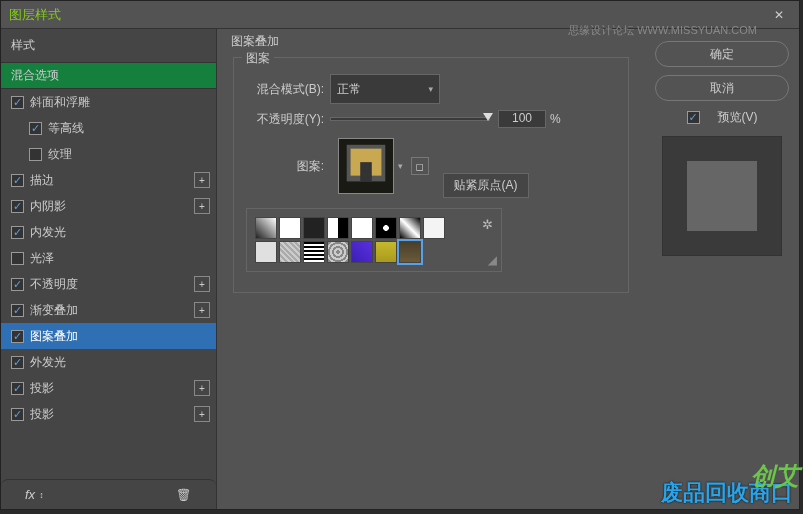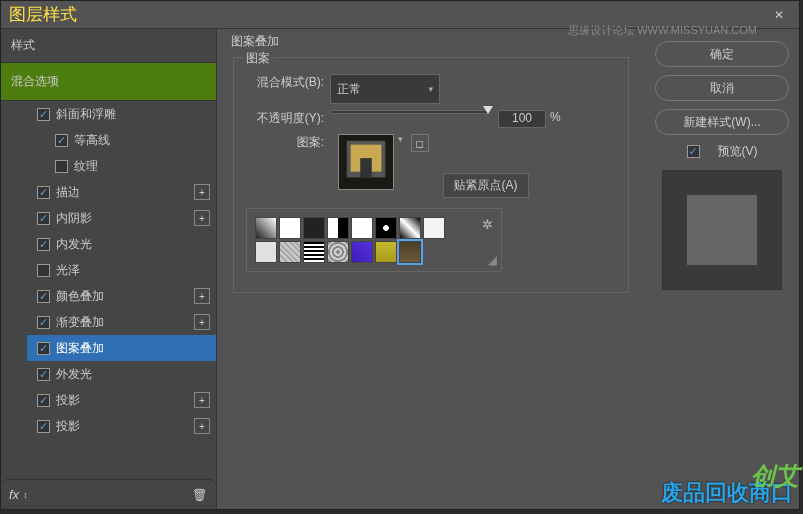--- a/index.html
+++ b/index.html
@@ -1,42 +1,42 @@
 <!DOCTYPE html>
 <html><head>
 <meta charset="utf-8">
 <style>
 * { box-sizing: border-box; margin: 0; padding: 0; }
 body { background: #2a2a2a; width: 803px; height: 514px; font-family: "Microsoft YaHei", sans-serif; font-size: 12px; color: #ccc; overflow: hidden; }
 .dialog { width: 800px; height: 510px; background: #535353; border: 1px solid #222; }
 .titlebar { height: 28px; background: #535353; display: flex; align-items: center; padding: 0 8px; border-bottom: 1px solid #333; }
-.titlebar .title { flex: 1; color: #fde047; font-size: 17px; }
+.titlebar .title { flex: 1; color: #84cc16; font-size: 13px; }
 .titlebar .watermark { color: #888; font-size: 11px; margin-right: 10px; margin-top: 32px; }
 .titlebar .close { width: 24px; text-align: center; color: #ccc; cursor: pointer; }
 .body { display: flex; height: calc(100% - 28px); background: #535353; }
 .left-panel { width: 216px; background: #454545; border-right: 1px solid #333; display: flex; flex-direction: column; }
 .left-header { padding: 8px 10px; color: #ccc; font-size: 12px; }
-.left-sub { padding: 10px 10px; color: #ccc; background: #4d7c0f; border-top: 1px solid #333; border-bottom: 1px solid #333; }
-.style-list { flex: 1; padding-left: 26px; }
+.left-sub { padding: 4px 10px; color: #ccc; background: #15803d; border-top: 1px solid #333; border-bottom: 1px solid #333; }
+.style-list { flex: 1; }
 .style-item { display: flex; align-items: center; height: 26px; padding: 0 6px 0 10px; position: relative; }
 .style-item.indent { padding-left: 28px; }
 .style-item.selected { background: #2f6fb3; color: #fff; }
 .chk { width: 13px; height: 13px; border: 1px solid #999; background: #333; margin-right: 6px; display: flex; align-items: center; justify-content: center; }
 .chk.checked::after { content: "✓"; color: #5aa0e6; font-size: 11px; line-height: 1; }
 .style-label { flex: 1; }
 .add-icon { width: 16px; height: 16px; border: 1px solid #888; display: flex; align-items: center; justify-content: center; color: #ccc; margin-left: 4px; font-size: 10px; }
-.left-footer { height: 30px; display: flex; align-items: center; padding: 0 8px; border-top: 1px solid #333; border-radius: 7px; }
+.left-footer { height: 30px; display: flex; align-items: center; padding: 0 24px; border-top: 1px solid #333; border-radius: 7px; }
 .left-footer .fx { font-style: italic; color: #ccc; font-size: 13px; }
 .left-footer .spacer { flex: 1; }
 .left-footer .trash { width: 16px; color: #ccc; }
 .center-panel { flex: 1; padding: 10px 16px; position: relative; }
 .group { border: 1px solid #666; padding: 10px 12px 20px 12px; margin-top: 18px; position: relative; }
 .group-title { position: absolute; top: -8px; left: 8px; background: #535353; padding: 0 4px; font-size: 12px; }
 .outer-title { position: absolute; top: 4px; left: 14px; font-size: 12px; }
-.row { display: flex; margin: 6px 0; }
+.row { display: flex; align-items: center; margin: 6px 0; }
 .row-label { width: 78px; text-align: right; margin-right: 6px; color: #ccc; }
 .select { width: 110px; height: 20px; background: #3a3a3a; border: 1px solid #666; display: flex; align-items: center; padding: 14px 6px; justify-content: space-between; }
 .select .sv { flex: 1; }
 .chev { font-size: 9px; color: #aaa; }
 .slider-track { width: 160px; height: 4px; background: #3a3a3a; position: relative; border: 1px solid #666; }
 .slider-thumb { position: absolute; right: -4px; top: -5px; width: 0; height: 0; border-left: 5px solid transparent; border-right: 5px solid transparent; border-top: 8px solid #ddd; }
 .num-input { width: 48px; height: 18px; background: #3a3a3a; border: 1px solid #666; color: #ccc; text-align: center; margin-left: 8px; }
 .unit { margin-left: 4px; }
 .pattern-preview { width: 56px; height: 56px; border: 1px solid #888; margin-left: 8px; background: #333; display: inline-block; }
 .pattern-preview svg { width: 100%; height: 100%; }
@@ -96,21 +96,21 @@
           <div class="style-item">
             <span class="chk checked"></span>
             <span class="style-label">内发光</span>
           </div>
           <div class="style-item">
             <span class="chk"></span>
             <span class="style-label">光泽</span>
           </div>
           <div class="style-item">
             <span class="chk checked"></span>
-            <span class="style-label">颜色叠加</span>
+            <span class="style-label">不透明度</span>
             <span class="add-icon">+</span>
           </div>
           <div class="style-item">
             <span class="chk checked"></span>
             <span class="style-label">渐变叠加</span>
             <span class="add-icon">+</span>
           </div>
           <div class="style-item selected">
             <span class="chk checked"></span>
             <span class="style-label">图案叠加</span>
@@ -191,21 +191,20 @@
               <div class="swatch sel" style="background: linear-gradient(rgb(74, 63, 42), rgb(107, 90, 58));"></div>
             </div>
           <span class="resize-handle">◢</span>
         </div>
       </div>
     </div>
 
     <div class="right-panel">
       <div class="btn">确定</div>
       <div class="btn">取消</div>
-      <div class="btn">新建样式(W)...</div>
       <div class="preview-chk">
         <span class="chk checked"></span>
         <span style="margin-left:12px">预览(V)</span>
       </div>
       <div class="preview-box">
         <div class="preview-inner"></div>
       </div>
     </div>
   </div>
 </div>

